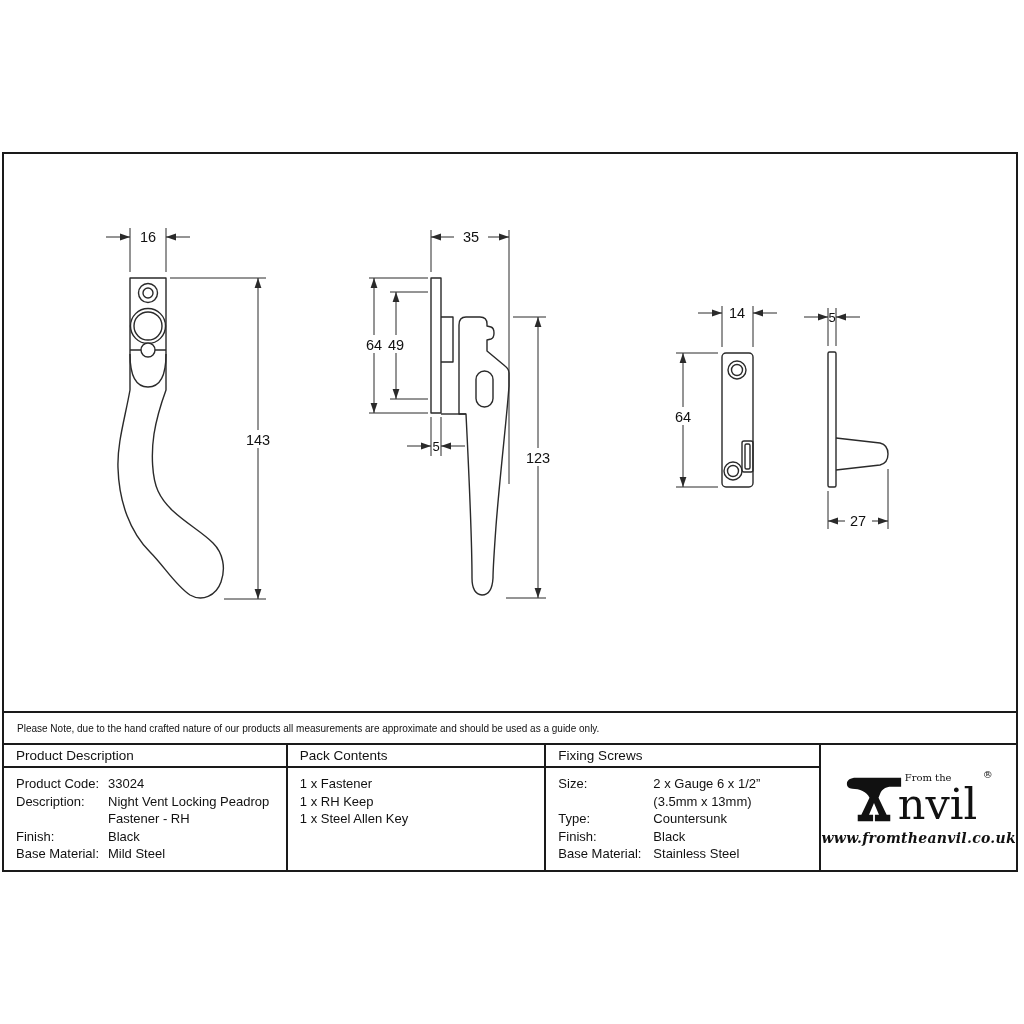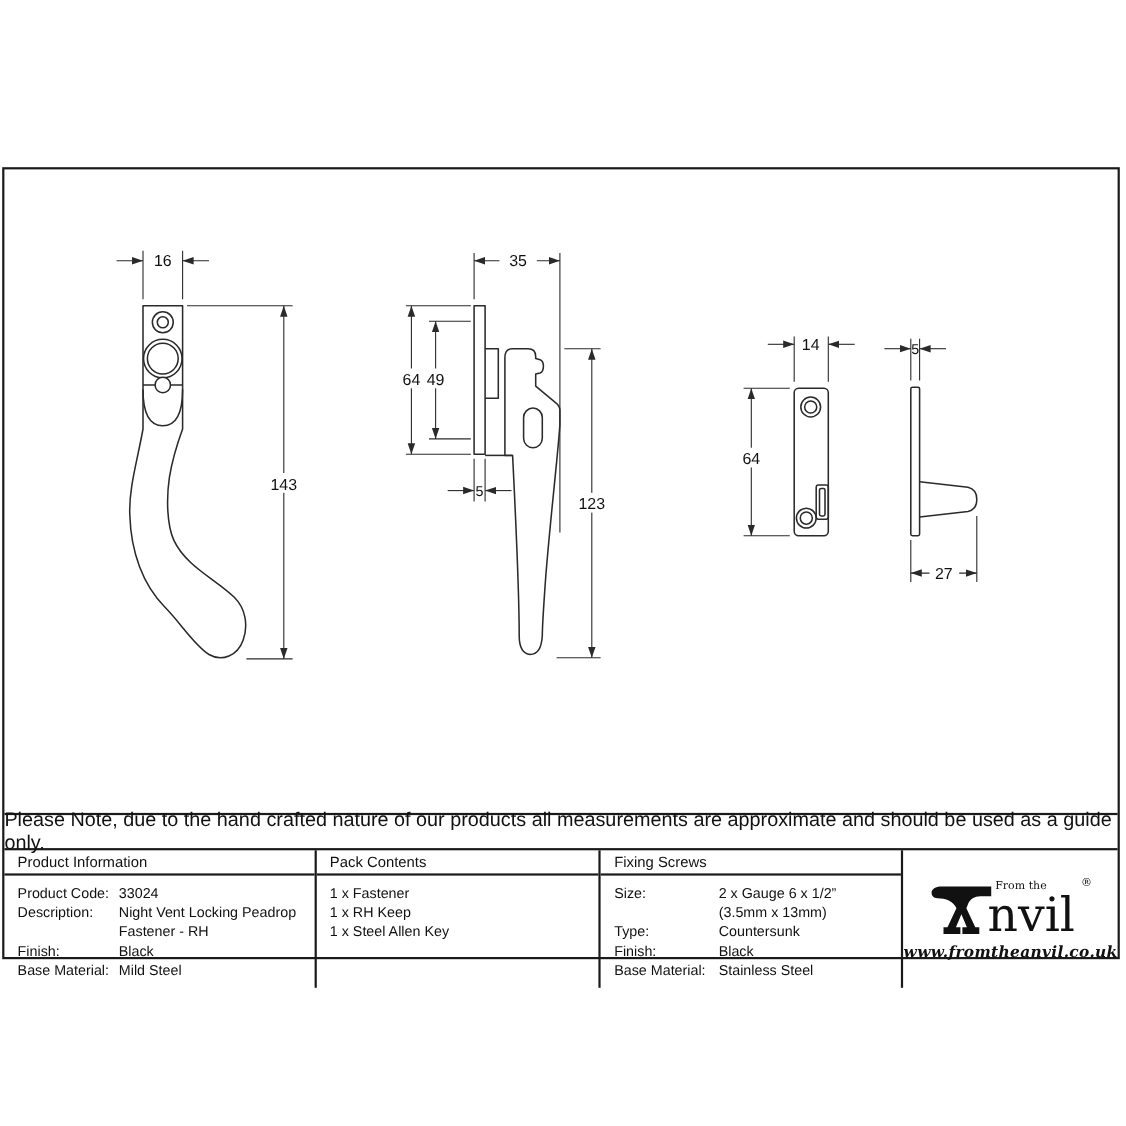--- a/index.html
+++ b/index.html
@@ -9,21 +9,21 @@
             border:2px solid #1a1a1a;background:#fff;}
   #drawing-area{position:relative;width:1012px;height:557px;border-radius:30px;}
   #drawing-area svg{display:block;}
   svg text{font-family:"Liberation Sans",sans-serif;font-size:14.5px;fill:#111;}
   svg text.small{font-size:13px;}
   .outline{fill:none;stroke:#2a2a2a;stroke-width:1.4;stroke-linejoin:round;}
   .dim{fill:none;stroke:#2a2a2a;stroke-width:1;}
   .mask{fill:#fff;stroke:none;}
   
   #note-row{height:30px;border-top:2px solid #1a1a1a;display:flex;align-items:center;
-            font-size:18px;margin-top:28px;}
+            padding-left:13px;font-size:10px;}
   
   #info-table{display:flex;border-top:2px solid #1a1a1a;height:125px;}
   .col{border-right:2px solid #1a1a1a;box-sizing:content-box;}
   .col1{width:290px;} .col2{width:264px;} .col3{width:281px;}
   .col4{flex:1;border-right:none;display:flex;flex-direction:column;
         align-items:center;justify-content:center;}
   .cell-header{height:21px;border-bottom:2px solid #1a1a1a;display:flex;
                align-items:center;padding-left:12px;font-size:13.5px;}
   .cell-body{padding:7px 12px 0 12px;font-size:13px;line-height:17.5px;}
   .kv{display:flex;}
@@ -155,21 +155,21 @@
       </svg>
     </div>
 
     <div id="note-row">
       <span>Please Note, due to the hand crafted nature of our products all measurements are approximate and should be used as a guide only.</span>
     </div>
 
     <div id="info-table">
       <div class="col col1">
         <div class="cell-header">
-          <span>Product Information</span>
+          <span>Product Description</span>
         </div>
         <div class="cell-body">
           <div class="kv">
             <span class="k">Product Code:</span>
             <span class="v">33024</span>
           </div>
           <div class="kv">
             <span class="k">Description:</span>
             <span class="v">Night Vent Locking Peadrop</span>
           </div>

